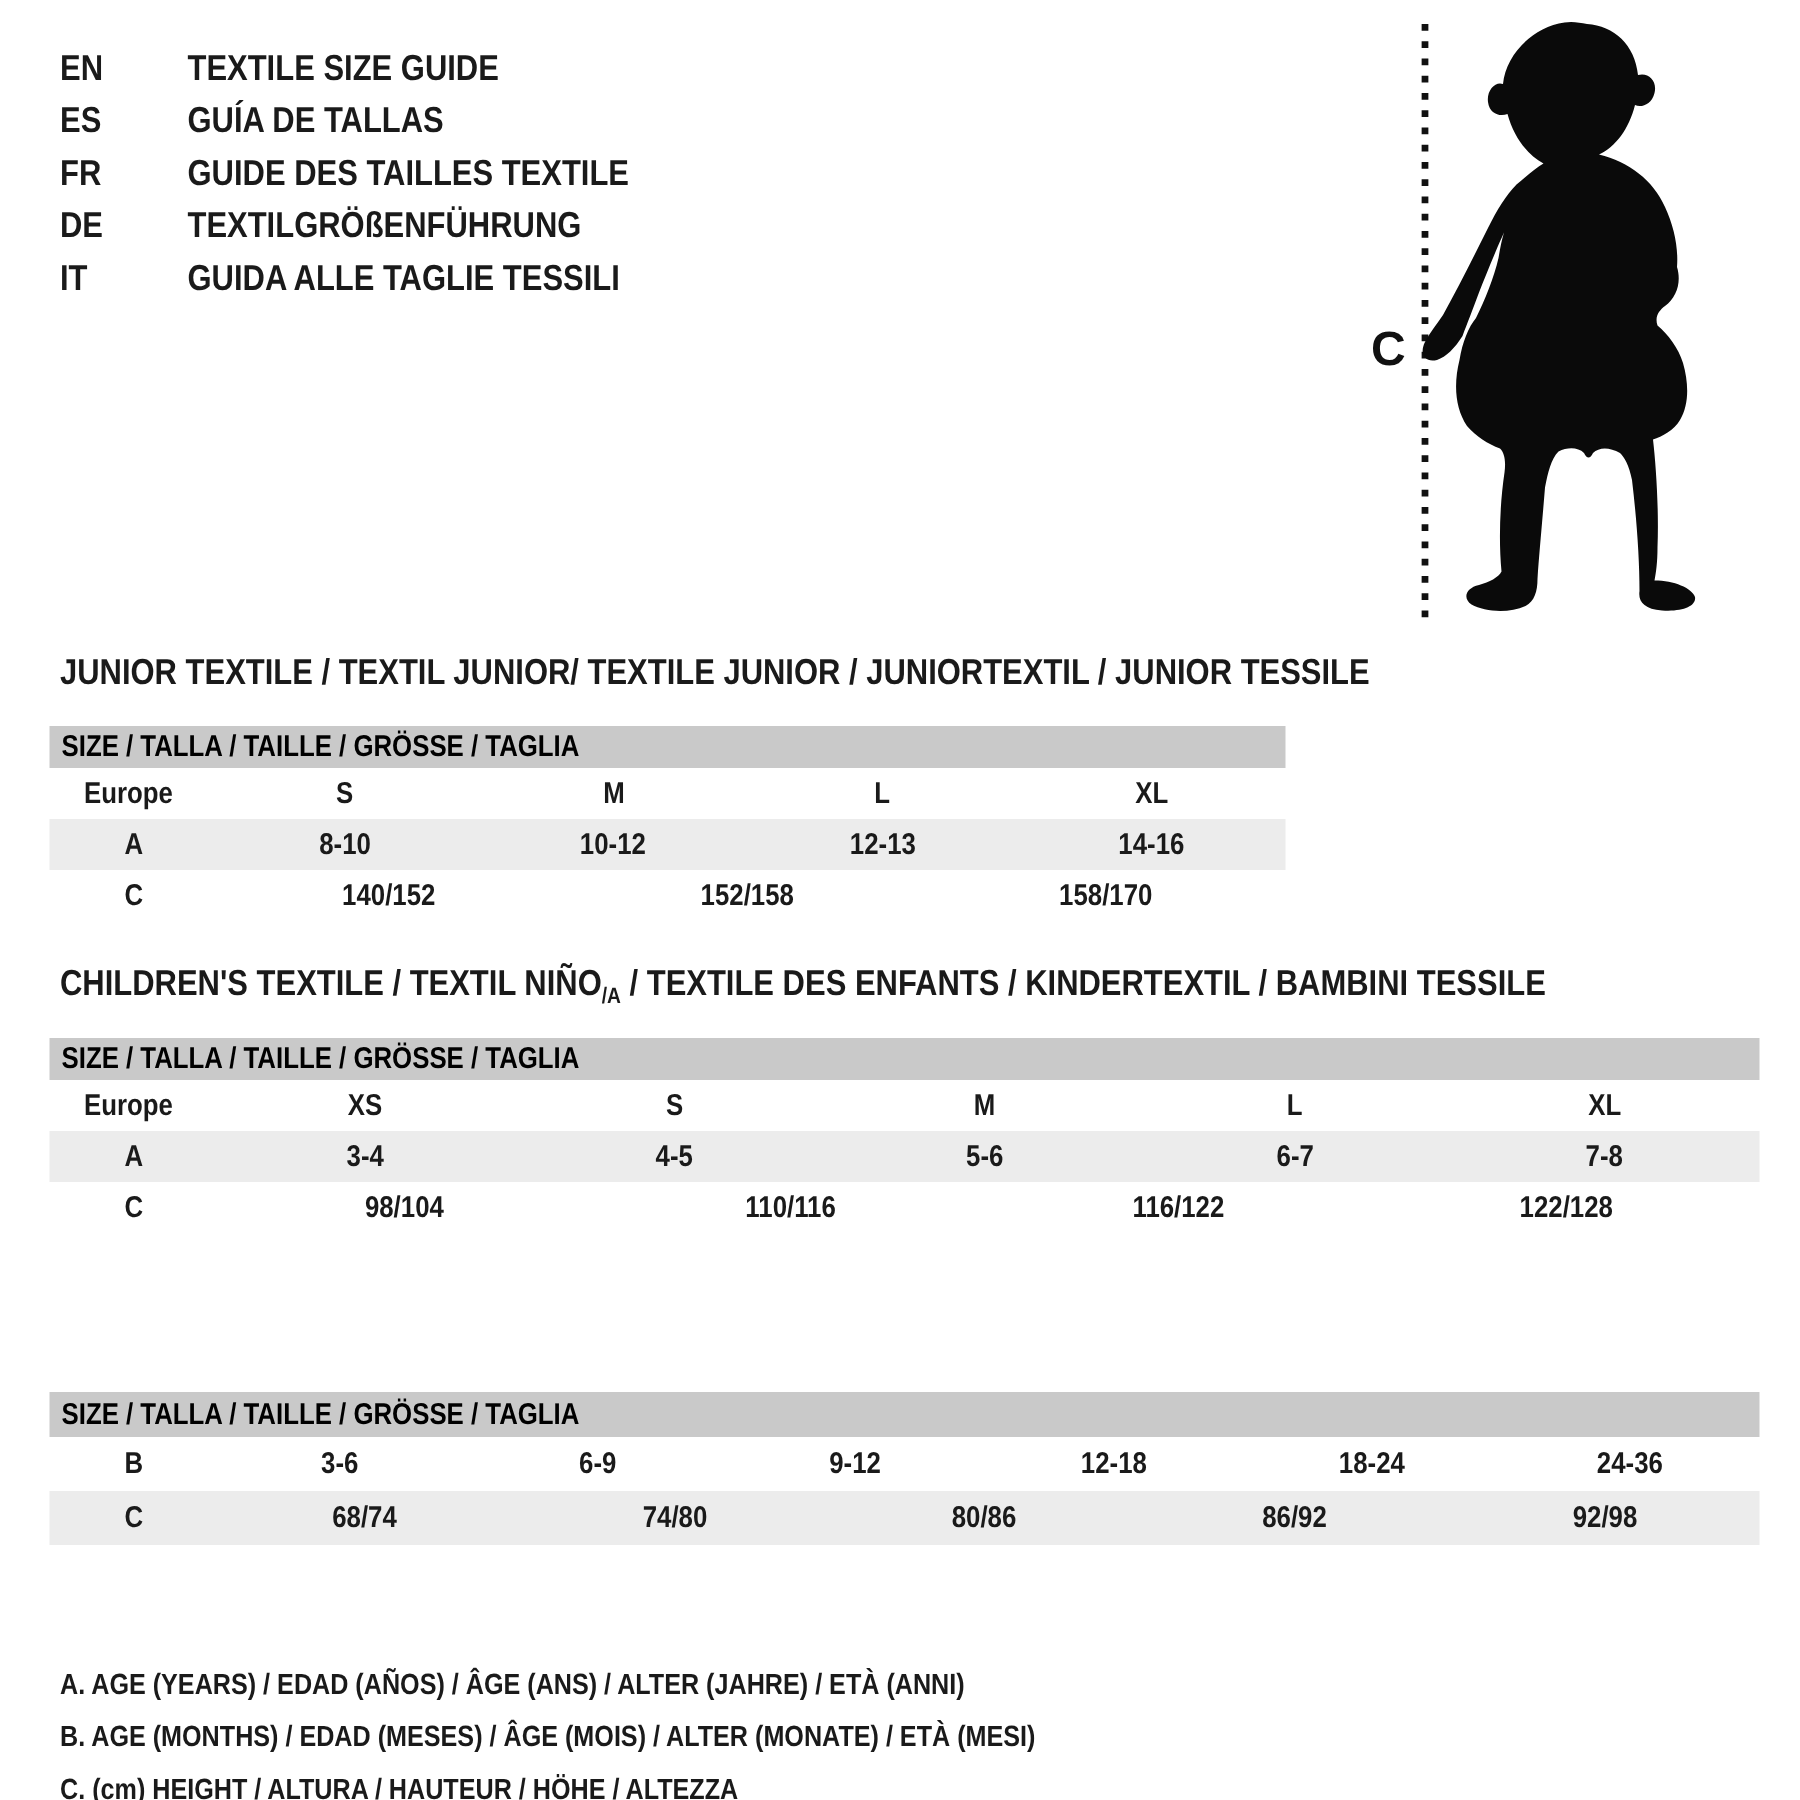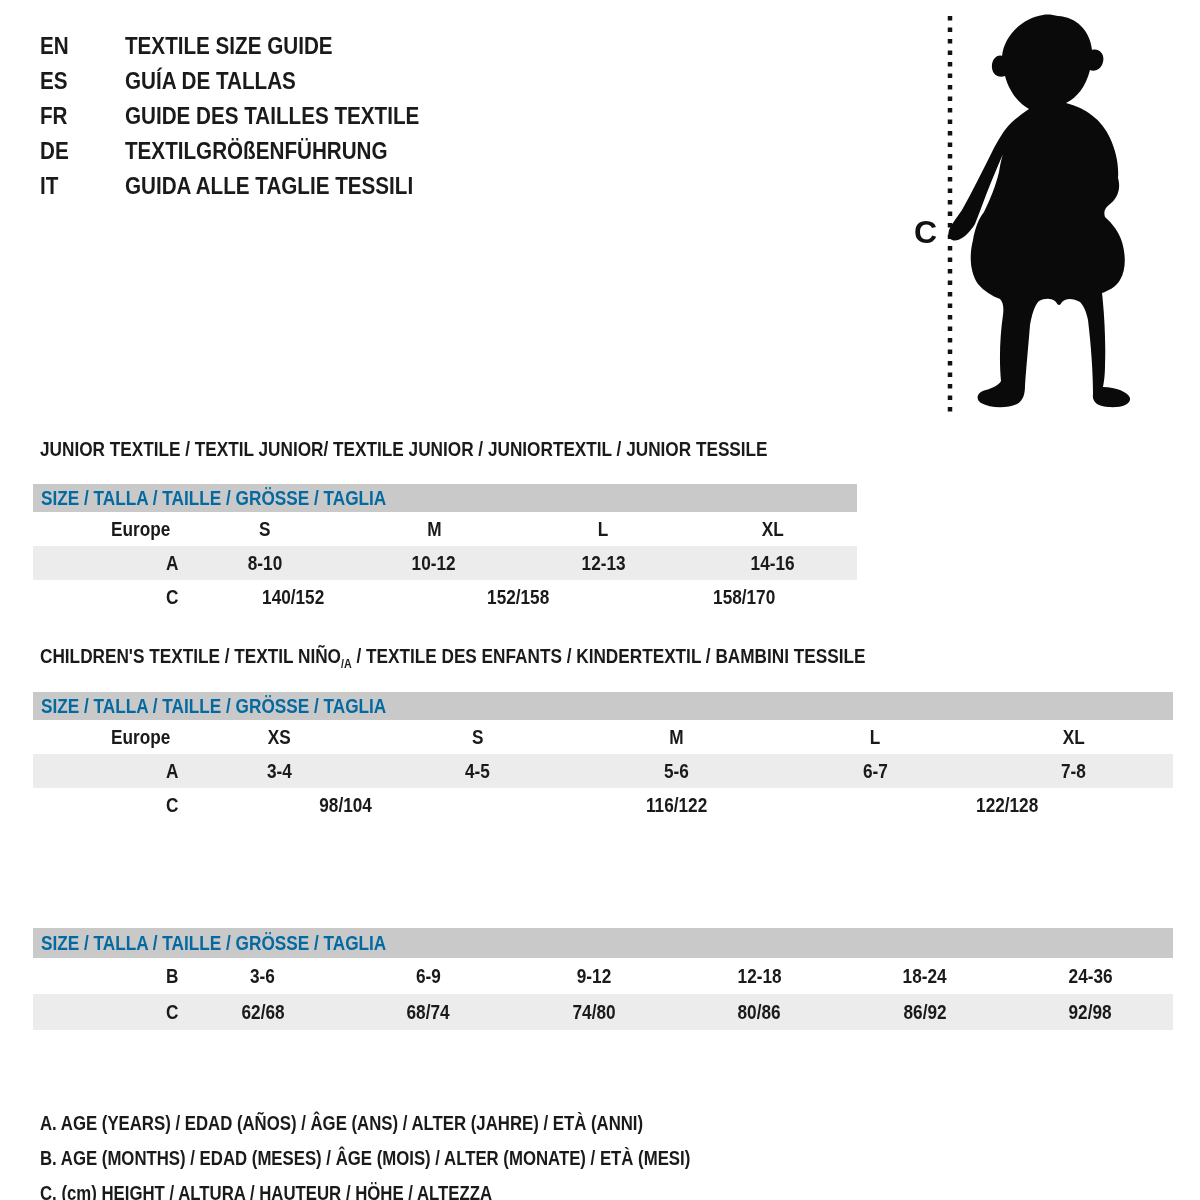--- a/index.html
+++ b/index.html
@@ -11,29 +11,29 @@
   .condense{display:inline-block;transform:scaleX(0.86);transform-origin:0 50%;white-space:nowrap;}
   .condense.center{transform-origin:50% 50%;}
   
   .lang-block{position:absolute;left:40px;top:28px;}
   .lang-row{height:35px;line-height:35px;font-size:24px;}
   .lang-code{display:inline-block;width:78px;vertical-align:top;}
   
   .illustration{position:absolute;left:900px;top:10px;width:290px;height:412px;}
   .illustration svg{display:block;width:290px;height:412px;}
   
-  .sec-title{position:absolute;left:40px;font-size:20px;line-height:24px;}
+  .sec-title{position:absolute;left:40px;font-size:24px;line-height:24px;}
   .sub{font-size:0.62em;vertical-align:sub;}
   
   .tbl{position:absolute;left:33px;}
-  .tbl-bar{background:#c9c9c9;height:28px;line-height:28px;padding-left:8px;font-size:20px;color:#0369a1;}
+  .tbl-bar{background:#c9c9c9;height:28px;line-height:28px;padding-left:8px;font-size:20px;color:#000000;}
   .trow{display:flex;height:34px;line-height:34px;font-size:20px;}
   .trow.tall{height:36px;line-height:36px;}
   .trow.stripe{background:#ececec;}
-  .lbl{width:107px;padding-left:7px;box-sizing:border-box;text-align:right;margin-left:40px;}
+  .lbl{width:107px;padding-left:7px;box-sizing:border-box;text-align:center;}
   .cell{flex:1;text-align:center;}
   
   .legend{position:absolute;left:40px;top:1070px;margin-top:36px;}
   .legend-line{height:35px;line-height:35px;font-size:19.5px;}
 </style>
 </head>
 <body>
 
 <div class="page">
 
@@ -164,41 +164,41 @@
       <div class="lbl"><span class="condense">A</span></div>
       <div class="cell"><span class="condense center">3-4</span></div>
       <div class="cell"><span class="condense center">4-5</span></div>
       <div class="cell"><span class="condense center">5-6</span></div>
       <div class="cell"><span class="condense center">6-7</span></div>
       <div class="cell"><span class="condense center">7-8</span></div>
     </div>
     <div class="trow">
       <div class="lbl"><span class="condense">C</span></div>
       <div class="cell"><span class="condense center">98/104</span></div>
+      <div class="cell"><span class="condense center">110/116</span></div>
       <div class="cell"><span class="condense center">116/122</span></div>
       <div class="cell"><span class="condense center">122/128</span></div>
     </div>
   </div>
 
   <div class="tbl" style="top:928px;width:1140px;">
     <div class="tbl-bar" style="height:30px;line-height:30px;">
       <span class="condense">SIZE / TALLA / TAILLE / GRÖSSE / TAGLIA</span>
     </div>
     <div class="trow tall">
       <div class="lbl"><span class="condense">B</span></div>
       <div class="cell"><span class="condense center">3-6</span></div>
       <div class="cell"><span class="condense center">6-9</span></div>
       <div class="cell"><span class="condense center">9-12</span></div>
       <div class="cell"><span class="condense center">12-18</span></div>
       <div class="cell"><span class="condense center">18-24</span></div>
       <div class="cell"><span class="condense center">24-36</span></div>
     </div>
     <div class="trow tall stripe">
       <div class="lbl"><span class="condense">C</span></div>
-      <div class="cell"><span class="condense center">62/68</span></div>
       <div class="cell"><span class="condense center">68/74</span></div>
       <div class="cell"><span class="condense center">74/80</span></div>
       <div class="cell"><span class="condense center">80/86</span></div>
       <div class="cell"><span class="condense center">86/92</span></div>
       <div class="cell"><span class="condense center">92/98</span></div>
     </div>
   </div>
 
   <div class="legend">
     <div class="legend-line"><span class="condense">A. AGE (YEARS) / EDAD (AÑOS) / ÂGE (ANS) / ALTER (JAHRE) / ETÀ (ANNI)</span></div>

